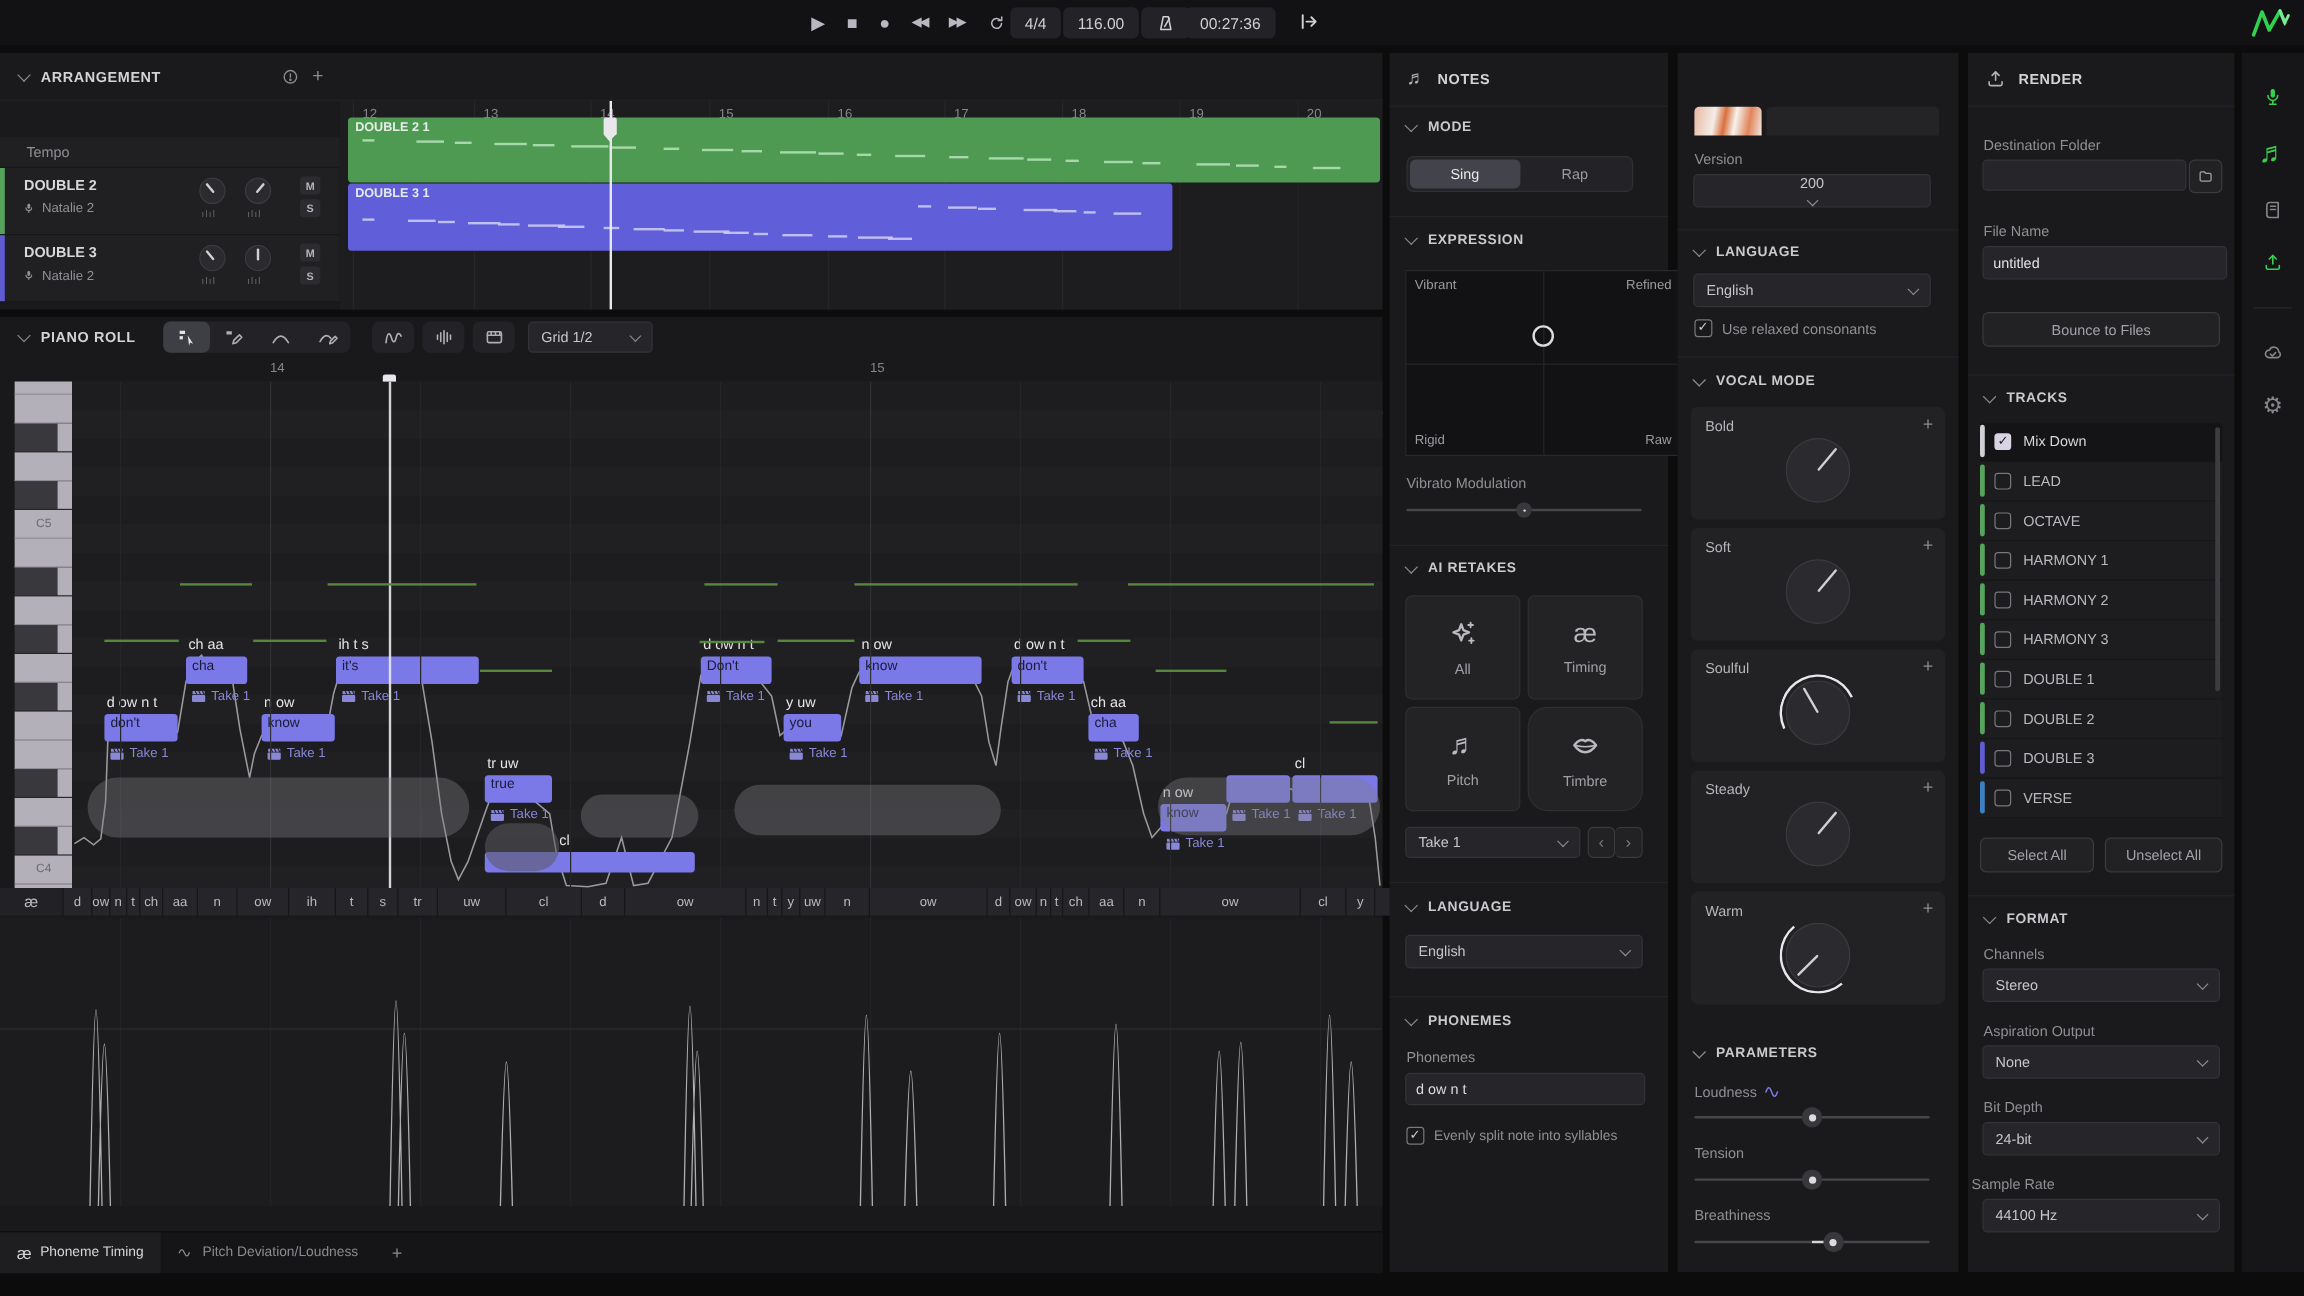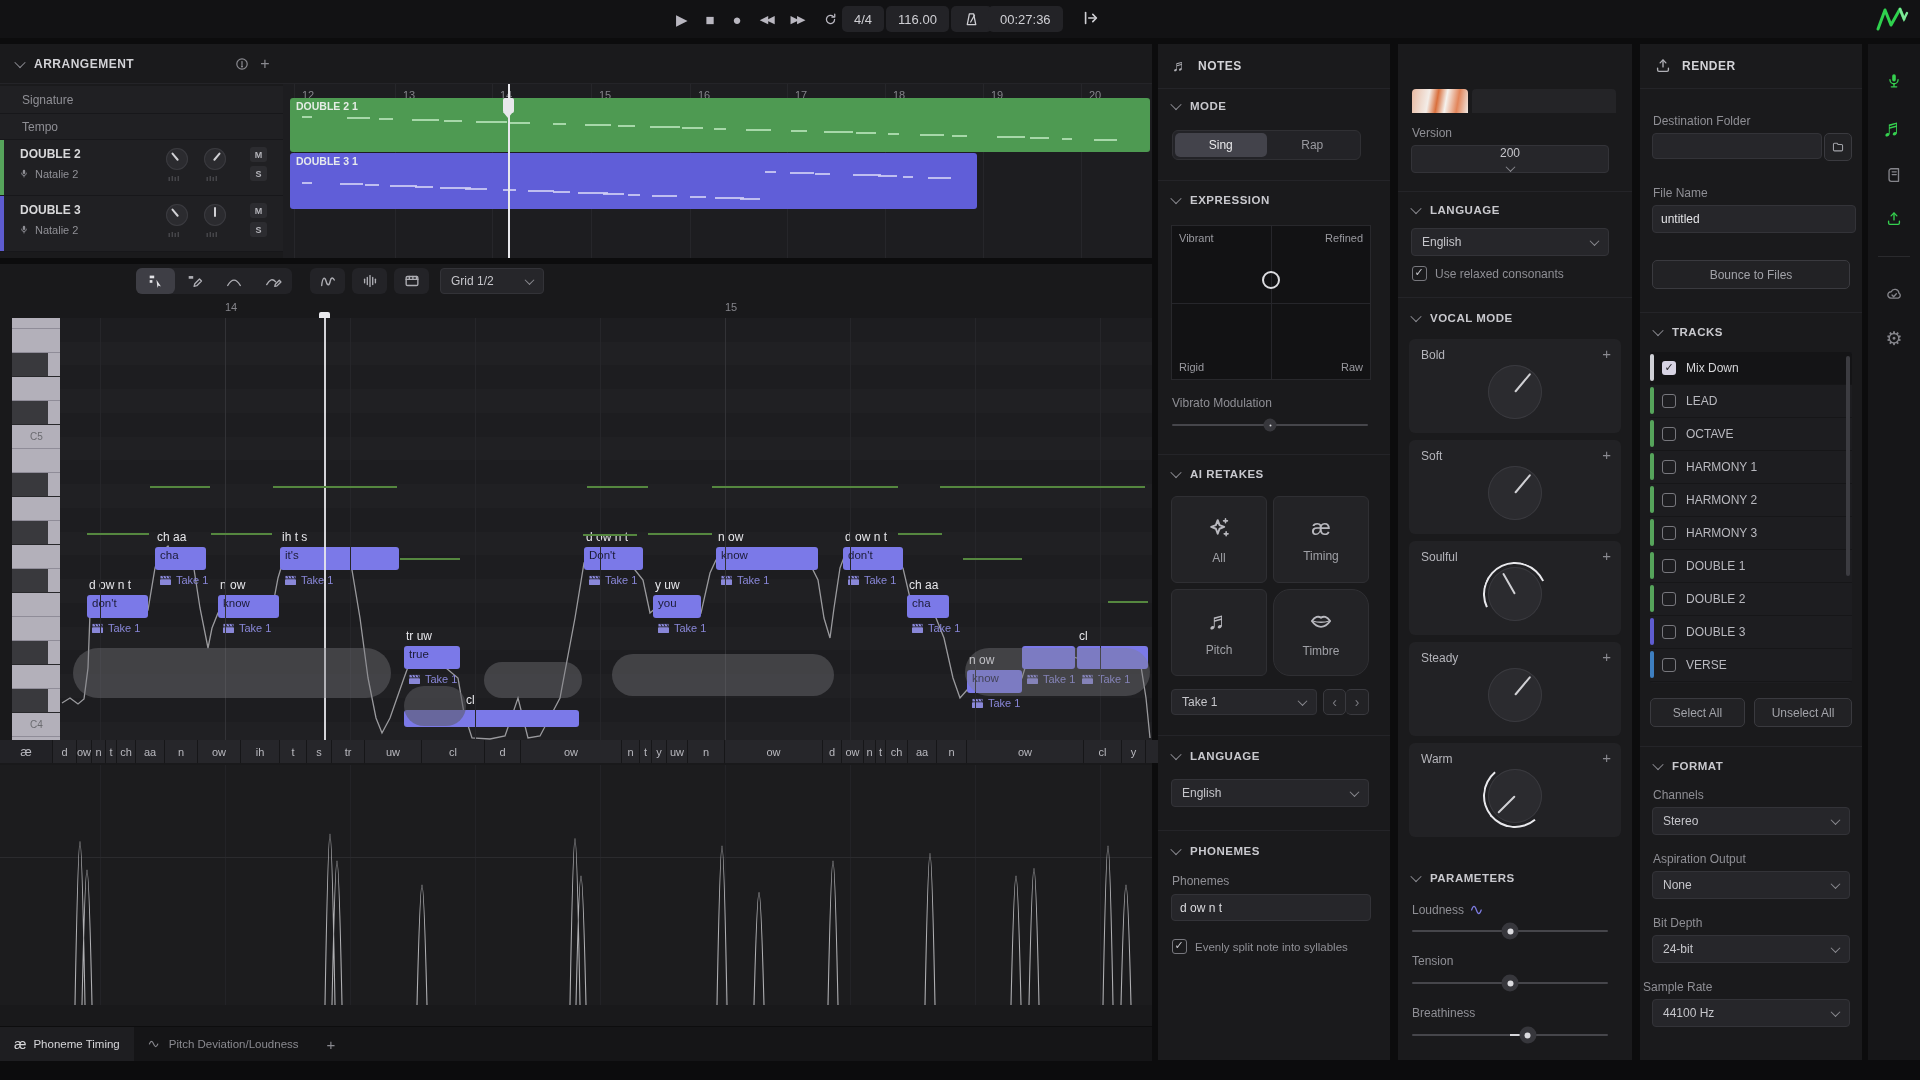--- a/index.html
+++ b/index.html
@@ -133,23 +133,20 @@
       <span class="p-title">ARRANGEMENT</span>
       <span id="arrGearIcon" style="margin-left:90px;color:#8a8a90;">
           <svg width="16" height="16" viewBox="0 0 20 20" fill="none" stroke="currentColor" stroke-width="1.5" stroke-linecap="round" stroke-linejoin="round">
             <circle cx="10" cy="10" r="6.5"></circle>
             <line x1="10" y1="7" x2="10" y2="10.5"></line>
             <circle cx="10" cy="13" r="0.6" fill="currentColor"></circle>
           </svg>
         </span>
       <span style="color:#8a8a90;font-size:16px;">+</span>
     </div>
-    <div class="arr-row" style="top:42px;height:27px;display:flex;align-items:center;padding-left:22px;">
-      <span class="lbl">Signature</span>
-    </div>
     <div class="arr-row" style="top:70px;height:25px;display:flex;align-items:center;padding-left:22px;">
       <span class="lbl">Tempo</span>
     </div>
     <div id="arr-tracks">
         <div class="arr-row" style="top: 96px; height: 55px;">
           <div style="position: absolute; left: 0px; top: 0px; bottom: 0px; width: 4px; background: rgb(86, 164, 91);"></div>
           <div class="tname" style="position: absolute; left: 20px; top: 7px;">DOUBLE 2</div>
           <div class="tvoice" style="position: absolute; left: 18px; top: 28px;">
             <span>
               <svg width="12" height="12" viewBox="0 0 20 20" fill="none" stroke="currentColor" stroke-width="1.5" stroke-linecap="round" stroke-linejoin="round">
@@ -269,20 +266,24 @@
           <div style="position: absolute; left: 613.083px; top: 23px; width: 10px; height: 2px; background: rgb(208, 207, 245); opacity: 0.85;"></div>
           <div style="position: absolute; left: 638.042px; top: 24px; width: 23px; height: 2px; background: rgb(208, 207, 245); opacity: 0.85;"></div>
         </div>
         <div style="position: absolute; left: 225px; top: 0px; bottom: 0px; width: 1.5px; background: rgb(232, 232, 236);"></div>
         <div class="pin" style="left: 220px; top: 14px;"></div>
       </div>
   </div>
 
   <div class="panel" style="left:0;top:264px;width:1152px;height:796px;background:#19191b;">
 
+    <div style="position:absolute;left:0;top:0;width:100%;height:34px;display:flex;align-items:center;padding:0 16px;box-sizing:border-box;gap:10px;">
+      <span class="chev"></span>
+      <span class="p-title">PIANO ROLL</span>
+    </div>
     <div id="tool-group" class="tool-group" style="left:136px;top:4px;">
         <div class="tool active">
           <svg width="18" height="18" viewBox="0 0 20 20" fill="none" stroke="currentColor" stroke-width="1.5" stroke-linecap="round" stroke-linejoin="round">
             <rect x="3" y="4" width="5" height="3" fill="currentColor" stroke="none"></rect>
             <rect x="3" y="9" width="3" height="3" fill="currentColor" stroke="none"></rect>
             <path d="M10.5 8.5 15.5 16l-2.8-1.1-1 3z" fill="currentColor" stroke="none"></path>
           </svg>
         </div>
         <div class="tool">
           <svg width="18" height="18" viewBox="0 0 20 20" fill="none" stroke="currentColor" stroke-width="1.5" stroke-linecap="round" stroke-linejoin="round">
@@ -651,21 +652,21 @@
       </div>
     <div id="mode-seg" class="seg" style="position:absolute;left:14px;top:86px;width:189px;box-sizing:border-box;">
         <div class="opt on">Sing</div>
         <div class="opt">Rap</div>
       </div>
     <div class="divider" style="top:136px;"></div>
     <div class="sec-hd" style="position:absolute;top:150px;left:0;right:0;">
         <span class="chev"></span>
         <span>EXPRESSION</span>
       </div>
-    <div class="xy" style="left:13px;top:181px;width:198px;height:153px;">
+    <div class="xy" style="left:13px;top:181px;width:198px;height:153px;padding-left:30px;">
       <div style="position:absolute;left:50%;top:0;bottom:0;width:1px;background:#26262b;"></div>
       <div style="position:absolute;top:50%;left:0;right:0;height:1px;background:#26262b;"></div>
       <span class="cl" style="left:7px;top:6px;">Vibrant</span>
       <span class="cl" style="right:7px;top:6px;">Refined</span>
       <span class="cl" style="left:7px;bottom:6px;">Rigid</span>
       <span class="cl" style="right:7px;bottom:6px;">Raw</span>
       <div id="xy-handle" style="position: absolute; width: 14px; height: 14px; border: 2px solid rgb(220, 220, 224); border-radius: 50%; transform: translate(-50%, -50%); left: 50%; top: 35%;"></div>
     </div>
     <div class="lbl" style="position:absolute;left:14px;top:352px;">Vibrato Modulation</div>
     <div class="slider" style="position:absolute;left:14px;top:380px;width:196px;">

